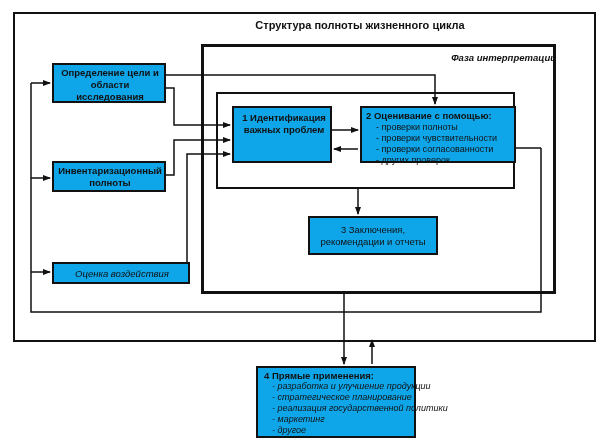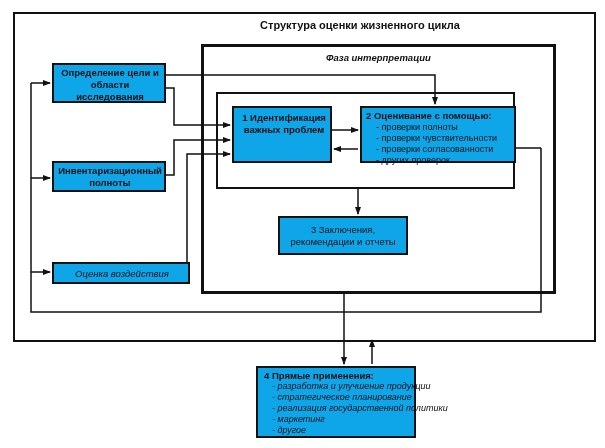--- a/index.html
+++ b/index.html
@@ -49,22 +49,22 @@
 
     <path d="M358,189 L358,214" marker-end="url(#ah)"></path>
 
     <path d="M516,148 L541,148"></path>
 
     <path d="M344,294 L344,364" marker-end="url(#ah)"></path>
     <path d="M372,364 L372,340" marker-end="url(#ah)"></path>
   </g>
 </svg>
 
-<div class="txt center bold" style="left:200px;top:19px;width:320px;font-size:11px;">Структура оценки жизненного цикла</div>
-<div class="txt center ital bold" style="left:201px;top:52px;width:355px;font-size:9.5px;">Фаза интерпретации</div>
+<div class="txt center bold" style="left:200px;top:19px;width:320px;font-size:11px;">Структура полноты жизненного цикла</div>
+<div class="txt center ital bold" style="left:201px;top:52px;width:355px;font-size:9.5px;text-align:right;">Фаза интерпретации</div>
 
 <div class="box" style="left:52px;top:63px;width:114px;height:40px;">
   <div class="txt center bold" style="left:4px;top:2px;width:104px;">Определение цели и области исследования</div>
 </div>
 <div class="box" style="left:52px;top:161px;width:114px;height:31px;">
   <div class="txt center bold" style="left:2px;top:2px;width:108px;">Инвентаризационный полноты</div>
 </div>
 <div class="box" style="left:52px;top:262px;width:138px;height:22px;">
   <div class="txt center ital" style="left:2px;top:4px;width:132px;">Оценка воздействия</div>
 </div>
@@ -76,21 +76,21 @@
 <div class="box" style="left:360px;top:106px;width:156px;height:57px;">
   <div class="txt bold" style="left:4px;top:2px;">2 Оценивание с помощью:</div>
   <ul class="items txt" style="left:6px;top:14px;">
     <li>проверки полноты</li>
     <li>проверки чувствительности</li>
     <li>проверки согласованности</li>
     <li>других проверок</li>
   </ul>
 </div>
 
-<div class="box" style="left:278px;top:216px;width:130px;height:39px;padding-left:34px;">
+<div class="box" style="left:308px;top:216px;width:130px;height:39px;padding-left:34px;">
   <div class="txt center" style="left:2px;top:6px;width:122px;">3 Заключения, рекомендации и отчеты</div>
 </div>
 
 <div class="box" style="left:256px;top:366px;width:160px;height:72px;">
   <div class="txt bold" style="left:6px;top:2px;">4 Прямые применения:</div>
   <ul class="items txt" style="left:6px;top:13px;font-style:italic;">
     <li>разработка и улучшение продукции</li>
     <li>стратегическое планирование</li>
     <li>реализация государственной политики</li>
     <li>маркетинг</li>

